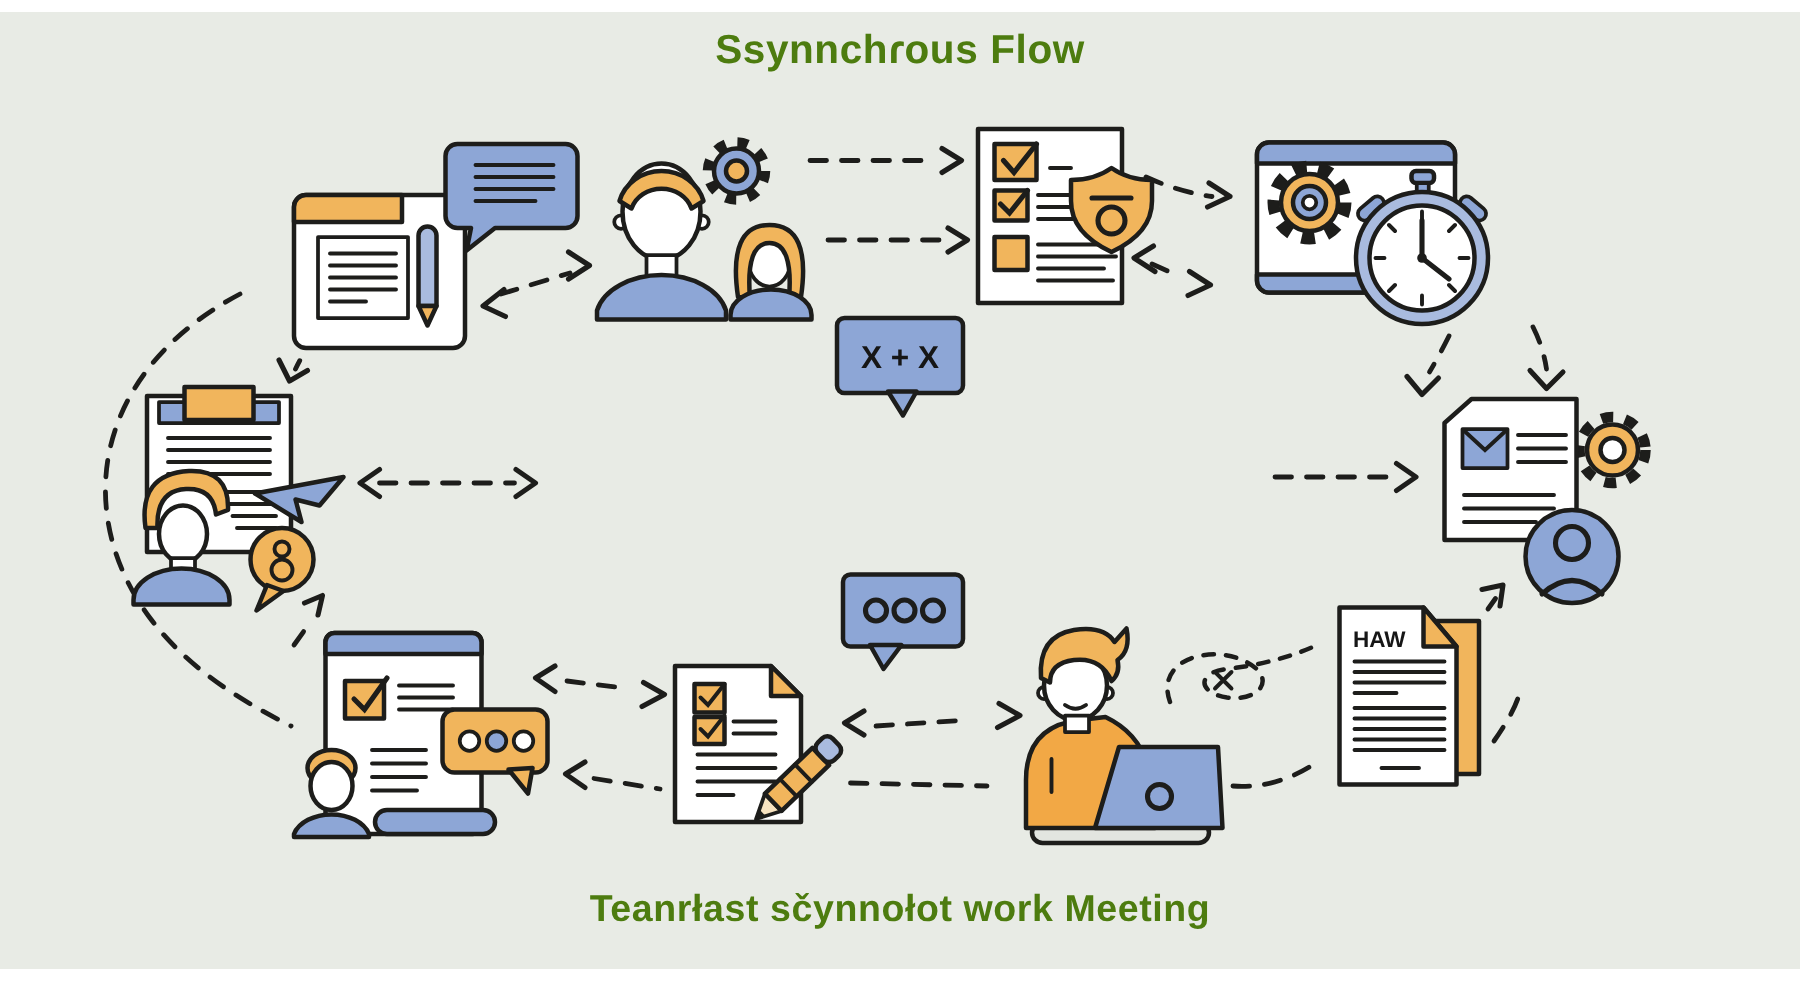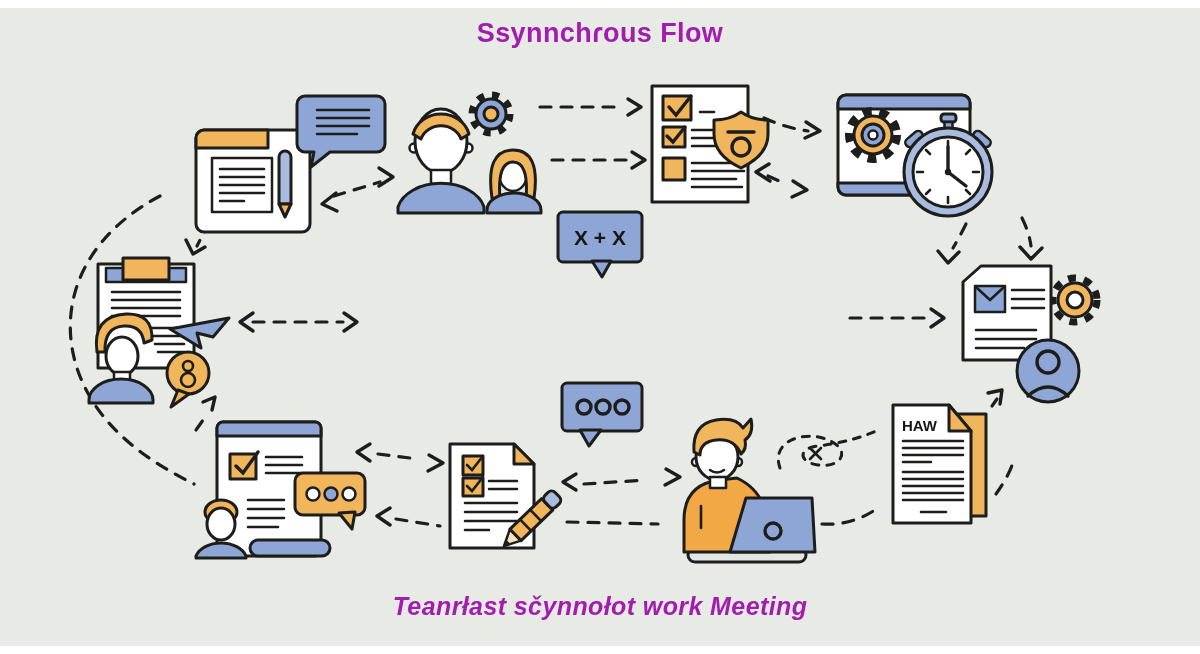--- a/index.html
+++ b/index.html
@@ -1,24 +1,24 @@
 <!DOCTYPE html>
 <html><head>
 <meta charset="utf-8">
 <style>
   html,body { margin:0; padding:0; background:#ffffff; }
   .stage { position:relative; width:1200px; height:654px; background:#e8ebe5;
            overflow:hidden; font-family:"Liberation Sans","DejaVu Sans",sans-serif; }
   .strip { position:absolute; left:0; width:100%; height:8px; background:#ffffff; }
   .strip.top { top:0; } .strip.bottom { top:646px; }
   .title { position:absolute; left:0; width:100%; text-align:center; font-weight:bold;
-           color:#a21caf; letter-spacing:.4px; }
+           color:#4d7c0f; letter-spacing:.4px; }
   .t-top { top:18px; font-size:27px; }
   .t-mid { top:304px; font-size:26px; }
-  .t-bot { top:592px; font-size:25px;font-style:italic; }
+  .t-bot { top:592px; font-size:25px; }
   svg.diagram { position:absolute; left:0; top:0; }
   
   .ol  { stroke:#1d1d1b; stroke-width:3; stroke-linejoin:round; stroke-linecap:round; }
   .o25 { stroke-width:2.5; }
   .fw  { fill:#ffffff; }
   .fb  { fill:#8da6d6; }
   .fo  { fill:#f1b55c; }
   .fo2 { fill:#f2a845; }
   .fbl { fill:#a9bbdf; }
   .fg  { fill:#e2e5e0; }

